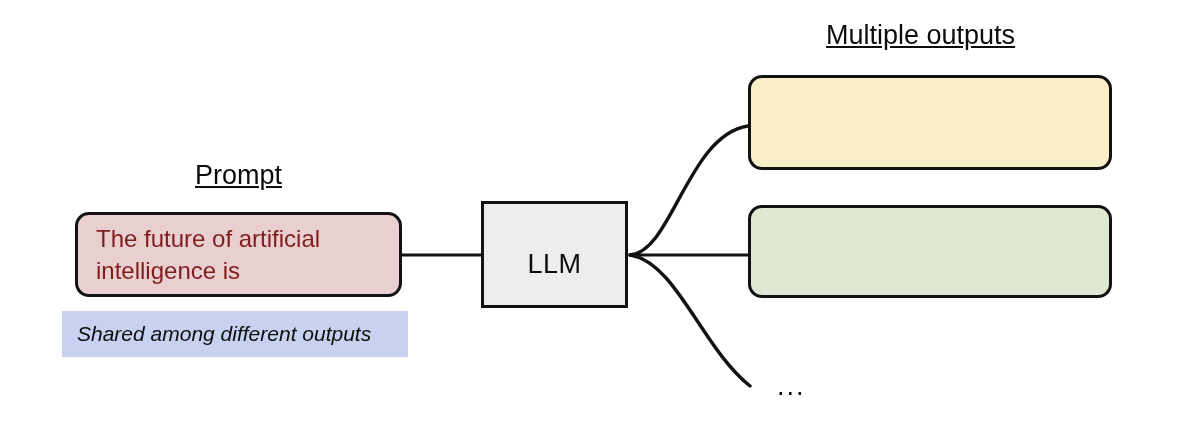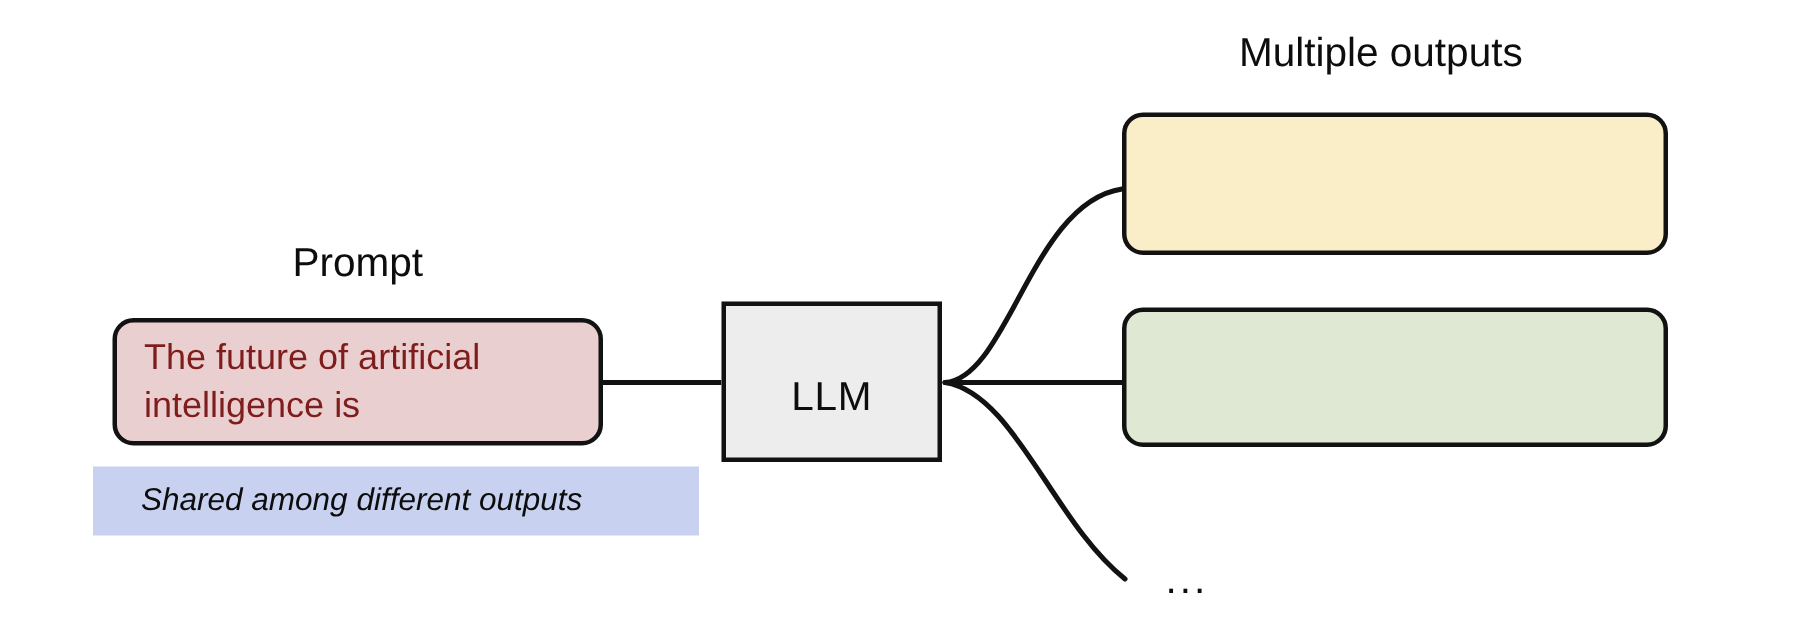--- a/index.html
+++ b/index.html
@@ -29,20 +29,21 @@
     pointer-events: none;
   }
 
   
   .caption {
     position: absolute;
     font-size: 27px;
     line-height: 1;
     color: #0d0d0d;
     white-space: nowrap;
+    text-decoration: underline;
   }
   #prompt-caption {
     left: 195px;
     top: 162px;
   }
   #outputs-caption {
     left: 826px;
     top: 22px;
   }
 
@@ -65,27 +66,27 @@
     font-size: 24px;
     line-height: 1.32;
     color: #7f1d1d;
   }
 
   
   #shared-banner {
     position: absolute;
     left: 62px;
     top: 311px;
-    width: 404px;
+    width: 346px;
     height: 46px;
     box-sizing: border-box;
     background: #c8d2f0;
     display: flex;
     align-items: center;
-    padding-left: 32px;
+    padding-left: 15px;
   }
   #shared-banner-text {
     font-size: 21px;
     font-style: italic;
     color: #0d0d0d;
     white-space: nowrap;
   }
 
   
   #llm-box {

